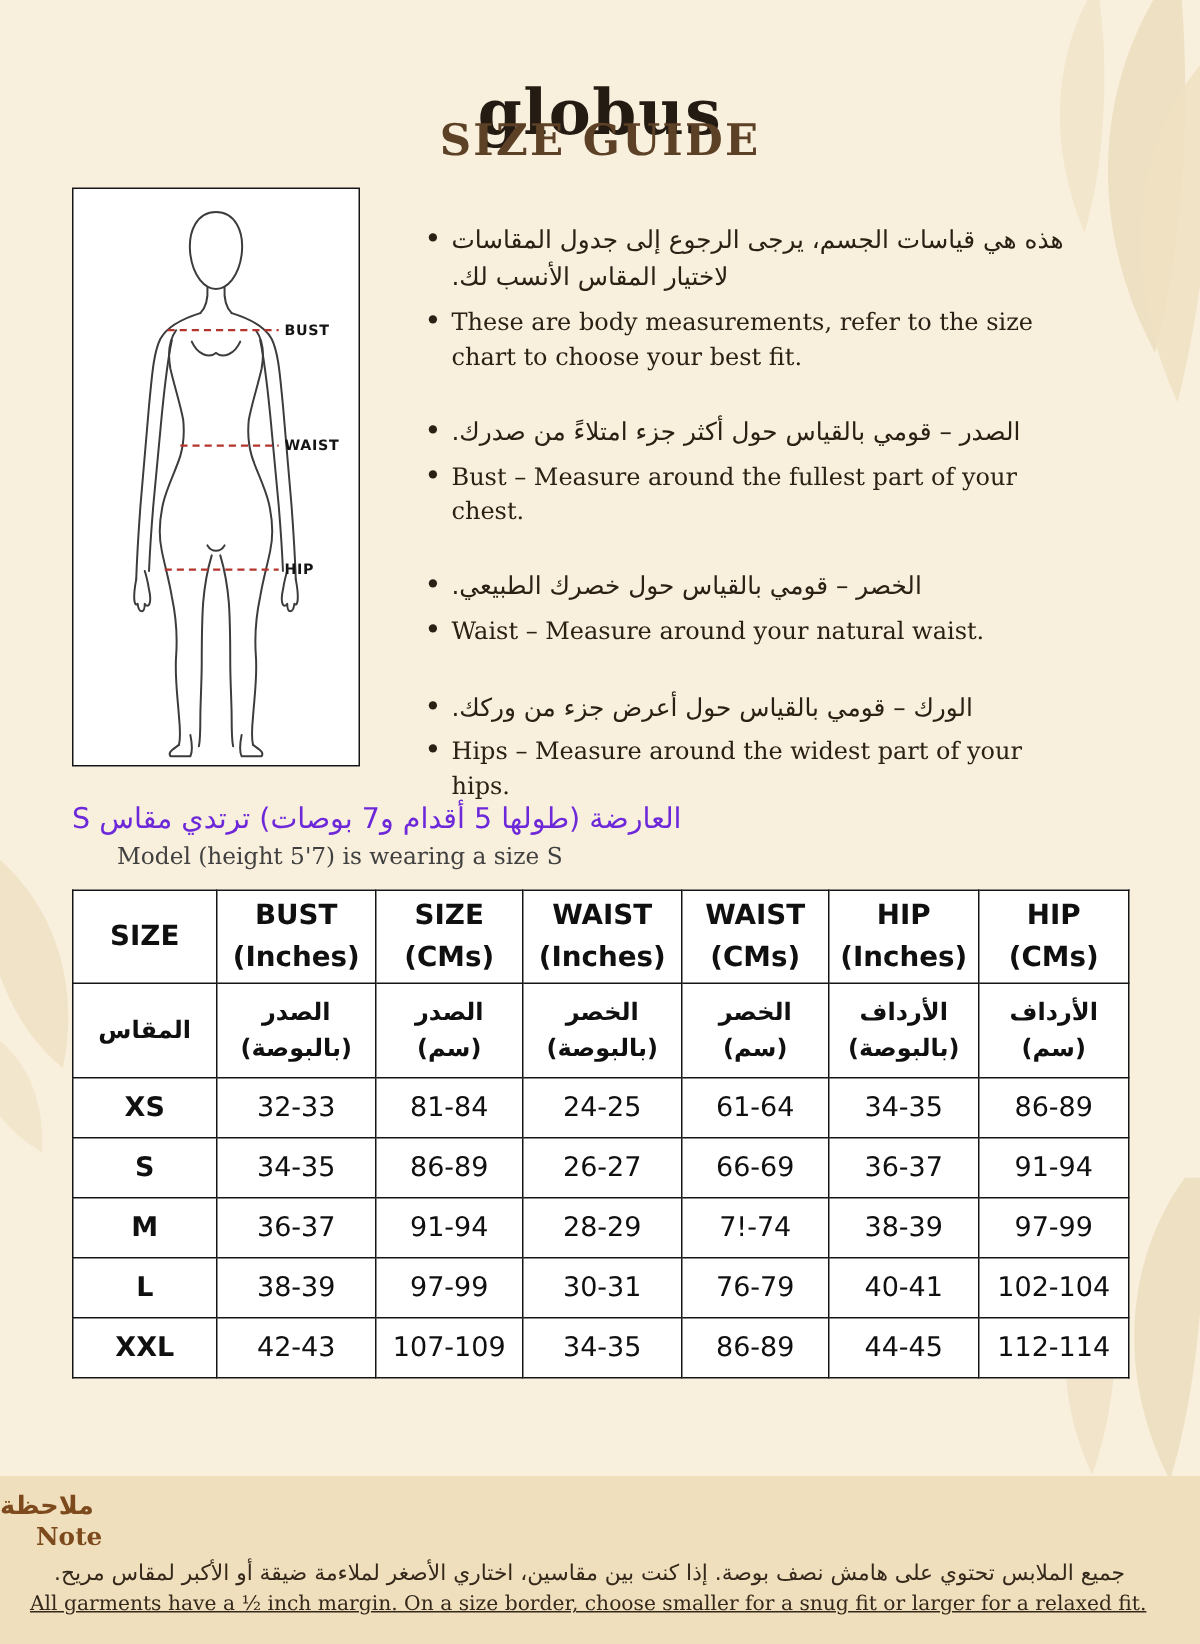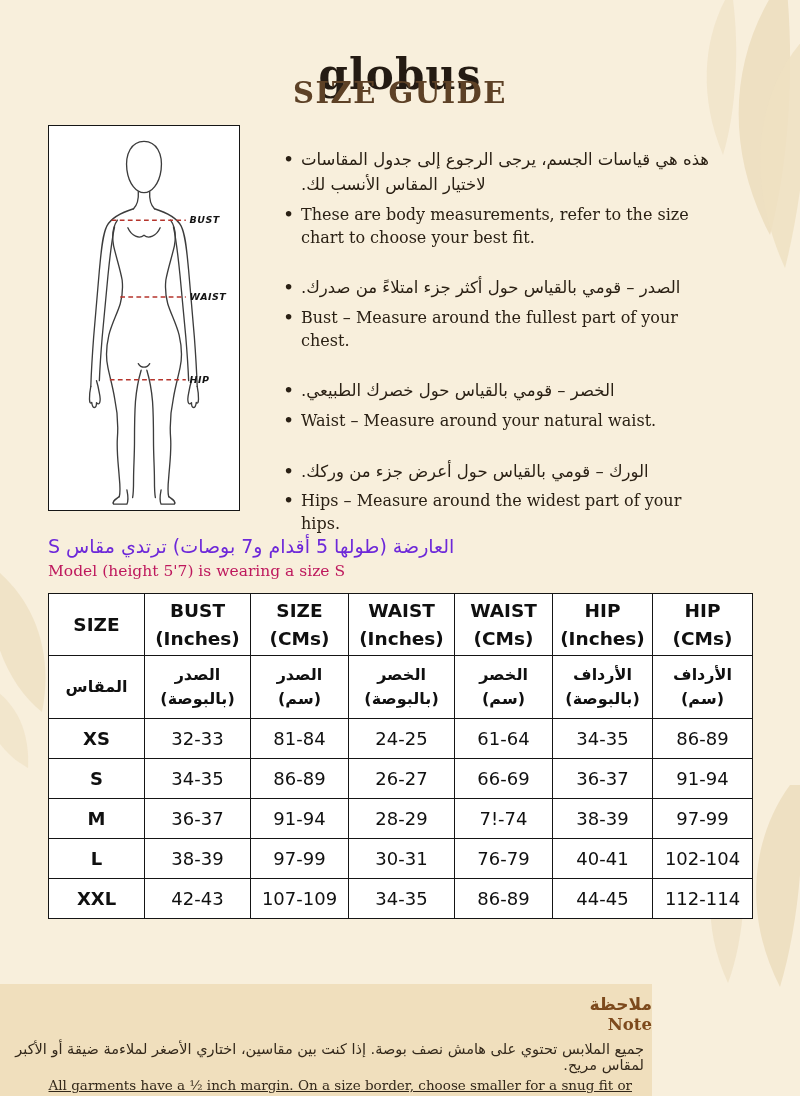--- a/index.html
+++ b/index.html
@@ -39,21 +39,20 @@
     color: var(--heading-brown, #5d4126);
   }
 
   
   .figure-box {
     position: absolute; left: 48px; top: 125px;
     width: 192px; height: 386px;
     background: #ffffff;
     border: 1.6px solid #161616;
     box-sizing: border-box;
-    font-style: italic;
   }
   .figure-box svg { width: 100%; height: 100%; display: block; }
   .body-stroke { fill: none; stroke: #3c3c3c; stroke-width: 1.4; stroke-linecap: round; stroke-linejoin: round; }
   .measure-line { fill: none; stroke: var(--measure-red, #b5342c); stroke-width: 1.6; stroke-dasharray: 5 3.5; }
   .mlabel { font-family: "DejaVu Sans", sans-serif; font-size: 10px; font-weight: 700; fill: #141414; letter-spacing: .5px; }
 
   
   .instructions {
     position: absolute; left: 283px; top: 148px; width: 442px;
   }
@@ -66,21 +65,21 @@
     font-size: 16.5px; line-height: 1.5; color: #2a2014;
   }
   .bullet-row.en .btxt {
     font-family: "DejaVu Serif", serif;
     font-size: 16px; line-height: 1.45; color: #2a2014;
   }
 
   
   .model-note { position: absolute; left: 48px; top: 533px; width: 560px; }
   .mn-ar { font-family: "DejaVu Sans", sans-serif; font-size: 19px; line-height: 1.45; text-align: left; color: #6d28d9; }
-  .mn-en { font-family: "DejaVu Serif", serif; font-size: 15.5px; line-height: 1.4; color: #be185d; }
+  .mn-en { font-family: "DejaVu Serif", serif; font-size: 15.5px; line-height: 1.4; color: #404040; margin-left: 30px; }
 
   
   .size-table {
     position: absolute; left: 48px; top: 593px;
     width: 704px; table-layout: fixed;
     border-collapse: collapse;
     background: var(--table-bg, #ffffff);
   }
   .size-table th, .size-table td {
     border: 1.6px solid var(--table-border, #151515);
@@ -99,28 +98,28 @@
   }
   .size-table tbody td {
     font-family: "DejaVu Sans", sans-serif;
     font-size: 18px; height: 39px; color: #101010;
   }
   .size-table tbody td.size-cell { font-weight: 700; }
 
   
   .note {
     position: absolute; left: 0; top: 984px;
-    width: 652px; height: 112px;
+    width: 800px; height: 112px;
     background: var(--note-bg, #f0dfbd);
-    text-align: right; box-sizing: border-box;
+    text-align: left; box-sizing: border-box;
     padding-top: 10px; z-index: 1;
   }
   .note-title-ar { font-family: "DejaVu Sans", sans-serif; font-size: 17px; font-weight: 700; color: var(--note-brown, #7d4a1d); }
-  .note-title-en { font-family: "DejaVu Serif", serif; font-size: 16.5px; font-weight: 700; color: var(--note-brown, #7d4a1d); margin-top: 1px; }
-  .note-body-ar { font-family: "DejaVu Sans", sans-serif; font-size: 14.5px; color: #33281a; margin-top: 7px; padding: 0 8px; }
+  .note-title-en { font-family: "DejaVu Serif", serif; font-size: 16.5px; font-weight: 700; color: var(--note-brown, #7d4a1d); margin-top: 1px; padding-left: 24px; }
+  .note-body-ar { font-family: "DejaVu Sans", sans-serif; font-size: 14.5px; color: #33281a; margin-top: 7px; padding: 0 36px; }
   .note-body-en { font-family: "DejaVu Serif", serif; font-size: 13.5px; color: #33281a; margin-top: 4px; padding: 0 20px; text-decoration: underline; }
 </style>
 </head>
 <body>
 
 <div class="page">
 
   <svg class="deco deco-tr" width="175" height="300" viewBox="0 0 175 300">
     <path d="M150 -10 C105 60 100 150 145 235 C162 170 170 80 162 -10 Z" fill="var(--leaf, #eee0c2)"></path>
     <path d="M178 40 C130 95 120 180 160 268 C176 205 186 120 184 45 Z" fill="var(--leaf, #eee0c2)" opacity="0.85"></path>

